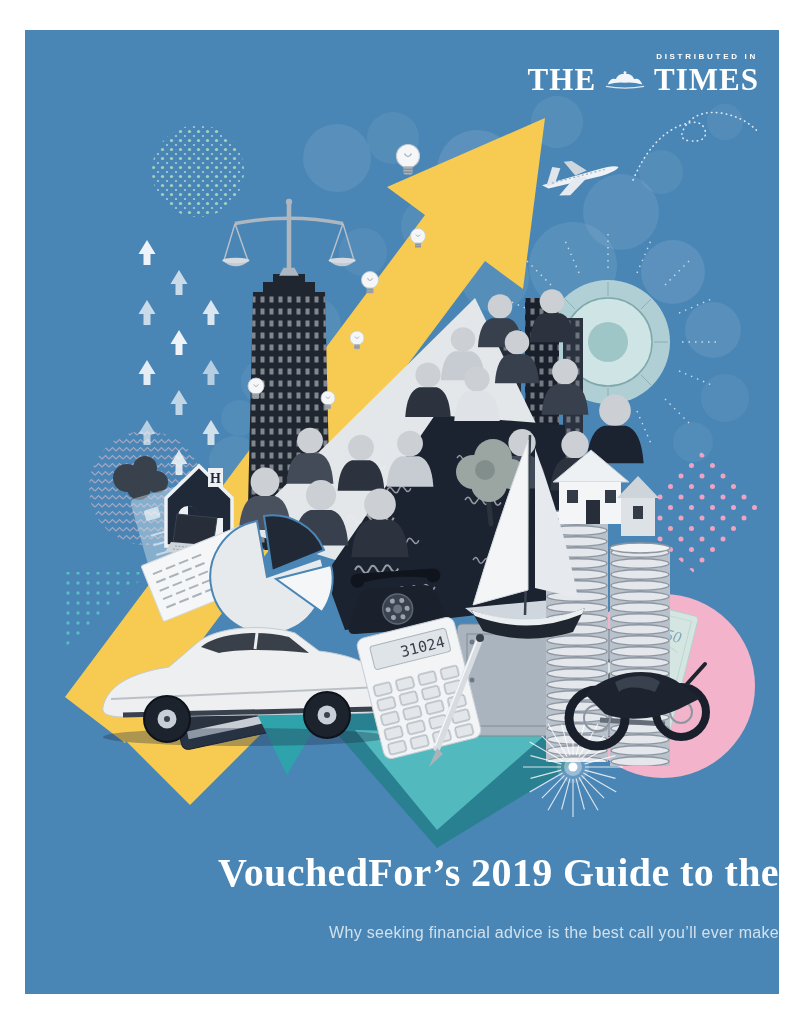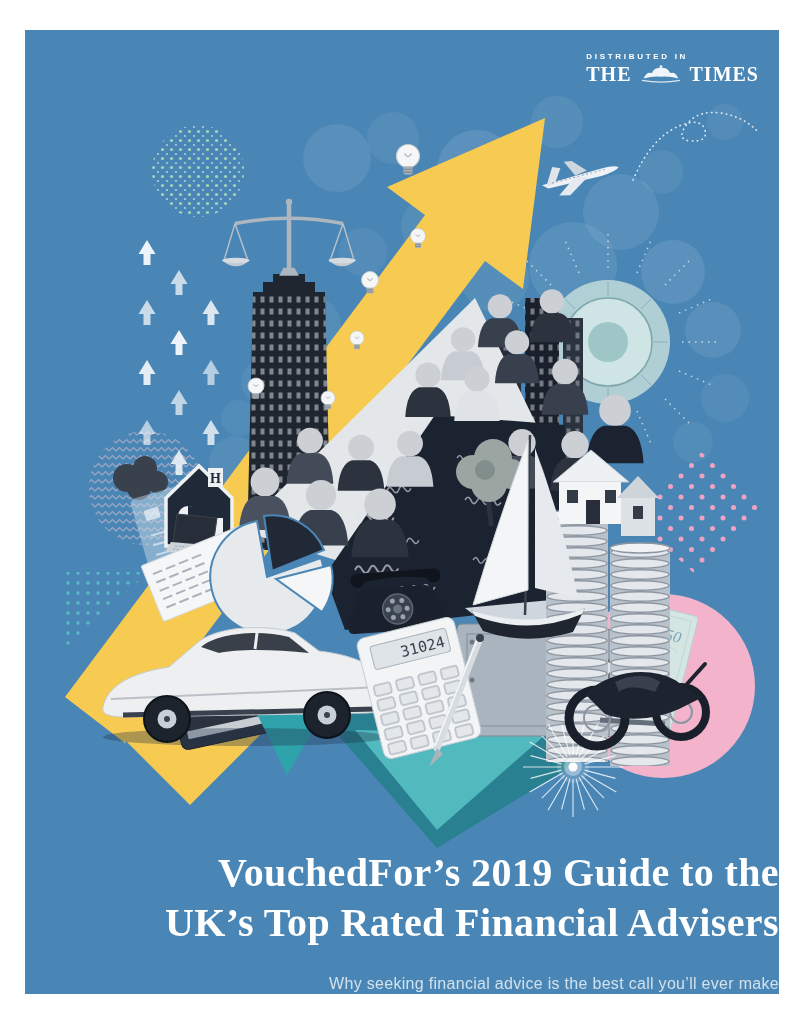--- a/index.html
+++ b/index.html
@@ -5,24 +5,24 @@
   html,body{margin:0;padding:0}
   body{width:804px;height:1024px;background:#fff;font-family:"Liberation Sans",sans-serif;overflow:hidden}
   .canvas{position:relative;width:804px;height:1024px;background:#fff}
   .page{position:absolute;left:25px;top:30px;width:754px;height:964px;background:#4A86B5;overflow:hidden}
   .collage{position:absolute;left:0;top:0;width:754px;height:964px;z-index:1}
   .brand-block{position:absolute;left:18px;top:21px;color:#fff;z-index:5}
   .brand-kicker{margin-left:31px;font-size:8px;font-weight:700;letter-spacing:3.1px}
   .hand-icon{position:absolute;left:0;top:9px;width:30px;height:42px}
   .brand-name{margin-left:30px;font-size:22px;font-weight:700;letter-spacing:.3px;line-height:1.05;margin-top:2px}
   .brand-tagline{margin-left:32px;font-size:5.8px;letter-spacing:.35px;opacity:.95;margin-top:2px}
-  .times-block{position:absolute;right:20px;top:22px;color:#fff;z-index:5}
+  .times-block{position:absolute;right:20px;top:22px;text-align:right;color:#fff;z-index:5}
   .times-kicker{font-size:8px;font-weight:700;letter-spacing:2.7px;margin-bottom:3px;margin-right:1px}
   .masthead{display:flex;align-items:center;justify-content:flex-end;gap:8px;
-            font-family:"Liberation Serif",serif;font-weight:700;font-size:20px;letter-spacing:1px;line-height:1}
+            font-family:"Liberation Serif",serif;font-weight:700;font-size:31px;letter-spacing:1px;line-height:1}
   .crest{width:42px;height:20px}
   .title-block{position:absolute;left:0;width:100%;top:818px;text-align:right;color:#fff;z-index:5}
   .title{font-family:"Liberation Serif",serif;font-weight:700;font-size:40px;line-height:1.26;letter-spacing:.4px;white-space:nowrap}
   .subtitle{margin-top:26px;font-size:16px;letter-spacing:.3px;color:rgba(255,255,255,.75)}
 </style>
 </head>
 <body>
 
 <div class="canvas">
  <div class="page">
@@ -474,18 +474,17 @@
         <path d="M3,16 Q6,8 12,10 Q14,4 22,4 Q30,4 32,10 Q38,8 41,16 Q31,13 22,14 Q13,13 3,16 Z" fill="#fff" opacity=".92"></path>
         <path d="M1,18 Q22,22 43,18" stroke="#fff" stroke-width="1.5" fill="none" opacity=".8"></path>
         <circle cx="22" cy="3" r="1.6" fill="#fff" opacity=".9"></circle>
       </svg>
       <span>TIMES</span>
     </div>
   </div>
 
   <div class="title-block">
     <div class="title">VouchedFor’s 2019 Guide to the</div>
-    <div class="title">UK’s Top Rated Financial Advisers</div>
     <div class="subtitle">Why seeking financial advice is the best call you’ll ever make</div>
   </div>
 
  </div>
 </div>
 
 </body></html>

